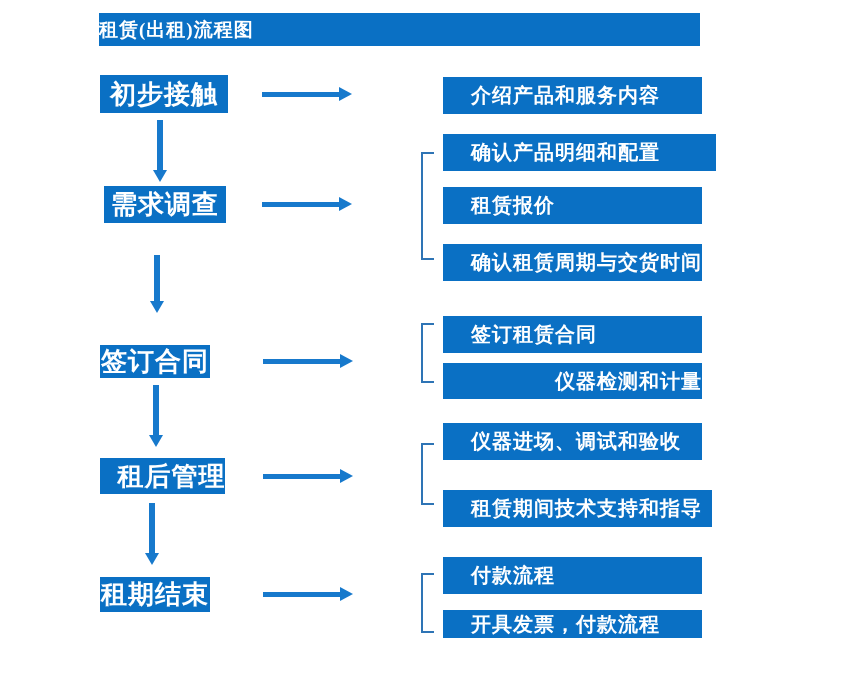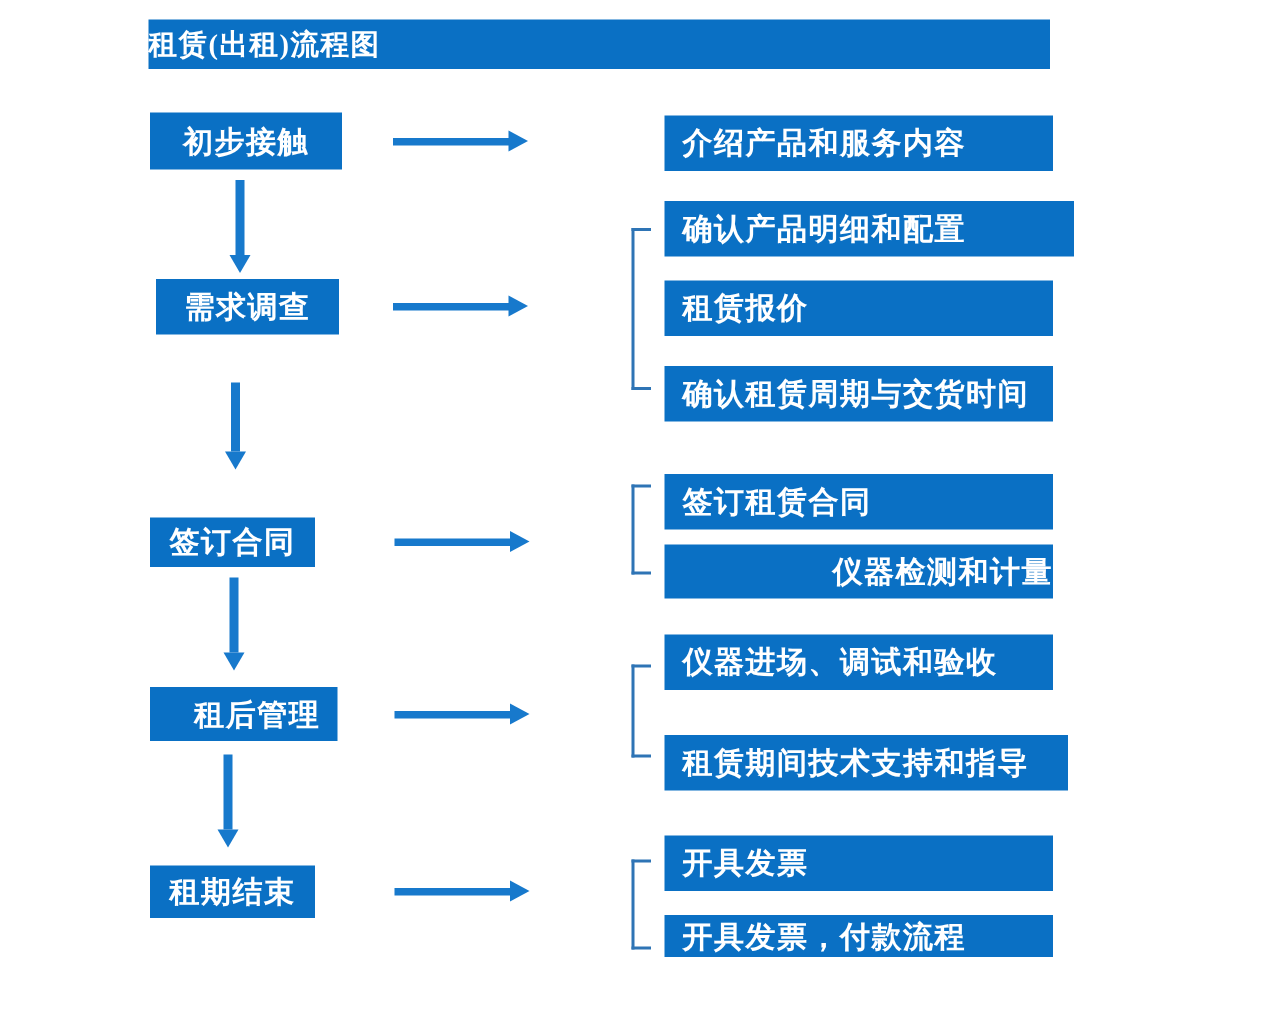--- a/index.html
+++ b/index.html
@@ -20,28 +20,28 @@
   .title-bar{
     position:absolute;left:99px;top:13px;width:601px;height:33px;
     background:var(--box-blue);
     display:flex;align-items:center;justify-content:flex-start;
     color:var(--text-white);font-weight:bold;font-size:19px;letter-spacing:1px;
   }
   .step-box{
     position:absolute;
     background:var(--box-blue);
     display:flex;align-items:center;justify-content:center;
-    color:var(--text-white);font-weight:bold;font-size:20px;letter-spacing:1px;
+    color:var(--text-white);font-weight:bold;font-size:26px;letter-spacing:1px;
     white-space:nowrap;
   }
   .detail-box{
     position:absolute;left:443px;
     background:var(--box-blue);
     display:flex;align-items:center;
-    padding-left:12px;box-sizing:border-box;
+    padding-left:28px;box-sizing:border-box;
     color:var(--text-white);font-weight:bold;font-size:20px;letter-spacing:1px;
     white-space:nowrap;
   }
   .arrow-h{position:absolute;width:90px;height:14px;}
   .arrow-h .shaft{position:absolute;left:0;top:4.5px;width:78px;height:5px;background:var(--arrow-blue);}
   .arrow-h .head{position:absolute;right:0;top:0;width:0;height:0;
     border-top:7px solid transparent;border-bottom:7px solid transparent;
     border-left:13px solid var(--arrow-blue);}
   .arrow-v{position:absolute;width:14px;}
   .arrow-v .shaft{position:absolute;left:4px;top:0;width:6px;height:calc(100% - 12px);background:var(--arrow-blue);}
@@ -146,19 +146,19 @@
   </div>
 
   <div class="detail-box" style="top:490px;width:269px;height:37px;">
     <span>租赁期间技术支持和指导</span>
   </div>
   <div class="detail-box" style="top:423px;width:259px;height:37px;">
     <span>仪器进场、调试和验收</span>
   </div>
 
   <div class="detail-box" style="top:557px;width:259px;height:37px;">
-    <span>开具发票</span>
+    <span>付款流程</span>
   </div>
   <div class="detail-box" style="top:610px;width:259px;height:28px;text-align:center;">
     <span>开具发票，付款流程</span>
   </div>
 
 </div>
 
 </body></html>

